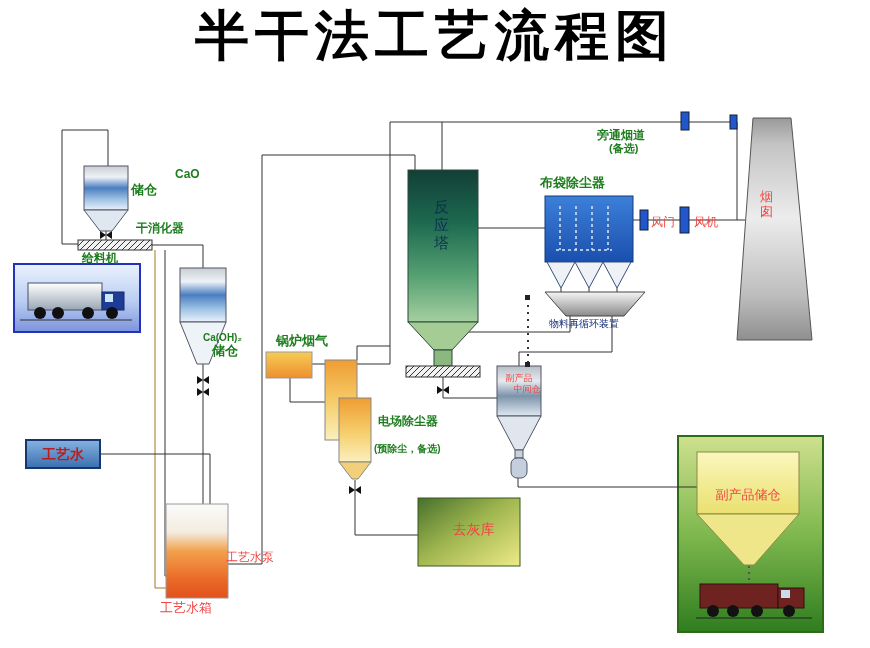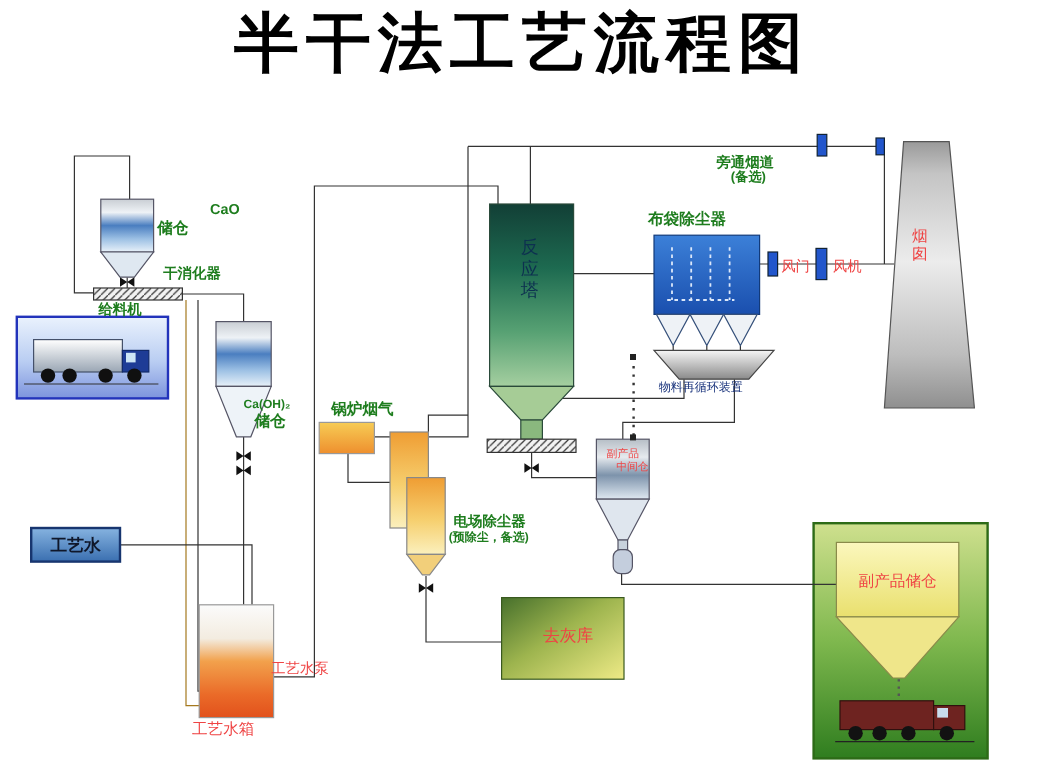--- a/index.html
+++ b/index.html
@@ -239,23 +239,23 @@
   <div class="lbl green" style="left:212px;top:344px;font-size:13px;">储仓</div>
   <div class="lbl green" style="left:276px;top:334px;font-size:13px;">锅炉烟气</div>
   <div class="lbl navy v" style="left:433px;top:198px;width:17px;font-size:15px;line-height:18px;color:#0d3050;">反应塔</div>
   <div class="lbl green" style="left:540px;top:177px;font-size:13px;font-family:Liberation Mono, monospace;">布袋除尘器</div>
   <div class="lbl green" style="left:597px;top:129px;font-size:12px;">旁通烟道</div>
   <div class="lbl green" style="left:609px;top:142px;font-size:11px;">(备选)</div>
   <div class="lbl dark" style="left:651px;top:216px;font-size:12px;text-align:right;">风门</div>
   <div class="lbl dark" style="left:694px;top:216px;font-size:12px;font-family:Liberation Serif, serif;">风机</div>
   <div class="lbl dark v" style="left:759px;top:189px;width:15px;font-size:13px;line-height:15px;">烟囱</div>
   <div class="lbl navy" style="left:549px;top:318px;font-size:10px;">物料再循环装置</div>
-  <div class="lbl green" style="left:378px;top:428px;font-size:12px;">电场除尘器</div>
+  <div class="lbl green" style="left:378px;top:416px;font-size:12px;font-family:Liberation Mono, monospace;">电场除尘器</div>
   <div class="lbl green" style="left:374px;top:443px;font-size:10px;">(预除尘，备选)</div>
   <div class="lbl dark c" style="left:497px;top:373px;width:44px;font-size:9px;">副产品</div>
   <div class="lbl dark c" style="left:497px;top:384px;width:60px;font-size:9px;">中间仓</div>
   <div class="lbl dark c" style="left:418px;top:521px;width:111px;font-size:14px;">去灰库</div>
-  <div class="lbl c" style="left:26px;top:446px;width:74px;font-size:14px;font-weight:700;color:#0f172a;">工艺水</div>
+  <div class="lbl c" style="left:26px;top:446px;width:74px;font-size:14px;font-weight:700;color:#b91c1c;">工艺水</div>
   <div class="lbl dark" style="left:226px;top:551px;font-size:12px;">工艺水泵</div>
   <div class="lbl dark" style="left:160px;top:601px;font-size:13px;">工艺水箱</div>
-  <div class="lbl dark c" style="left:697px;top:477px;width:102px;font-size:13px;">副产品储仓</div>
+  <div class="lbl dark c" style="left:697px;top:488px;width:102px;font-size:13px;">副产品储仓</div>
 
 </div>
 
 </body></html>

